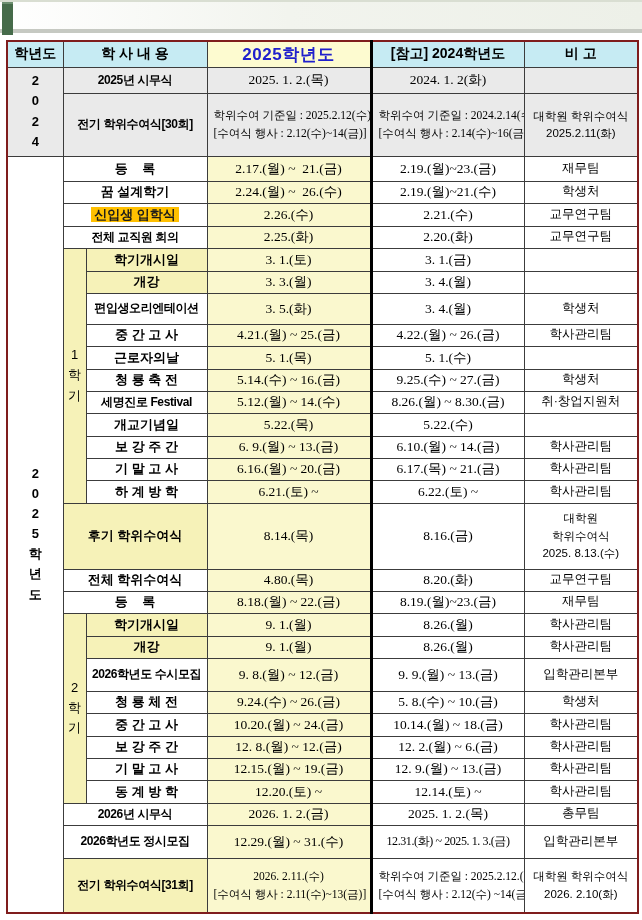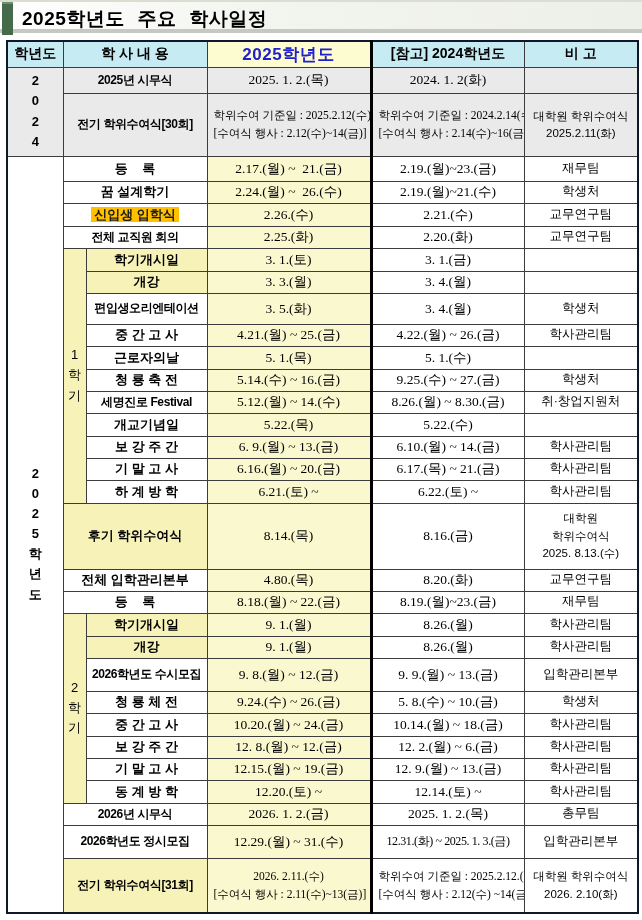--- a/index.html
+++ b/index.html
@@ -24,21 +24,21 @@
   .title-text{
     position:absolute; left:22px; top:4px;
     font-size:19px; font-weight:800; letter-spacing:0.5px; word-spacing:7px;
     white-space:pre; color:#000;
   }
 
   
   table{
     position:absolute; left:6px; top:40px; width:631px;
     border-collapse:collapse; table-layout:fixed;
-    border:2px solid #0f172a;
+    border:2px solid #7f1d1d;
   }
   td,th{ border:1px solid #3c3c3c; overflow:hidden; vertical-align:middle; text-align:center; padding:0 2px; }
 
   th{ background:#c6ebf3; font-size:14px; font-weight:bold; white-space:pre; }
   th.h-2025{ background:#fdfbd0; color:#2020cc; font-size:17px; letter-spacing:0.5px; }
 
   td.d24c, th.h-2024{ border-left:3px solid #000; }
 
   .year-cell{ background:#fff; font-weight:bold; font-size:13px; }
   .strip-cell{ background:#f6f2b8; font-size:13px; }
@@ -56,21 +56,20 @@
   .tight{ font-size:12px; letter-spacing:-0.4px; }
   .multi{ font-size:11.5px; }
   .multi div{ margin:3px 4px; }
   .mark{ background:#ffc000; padding:0 3px; color:#1a1a1a; }
 </style>
 </head>
 <body>
 
 <div class="titlebar">
   <div class="green-bar"></div>
-  <div class="title-text">2025학년도 주요 학사일정</div>
 </div>
 
 <table>
   <colgroup>
     <col style="width:56px">
       <col style="width:23px">
       <col style="width:121px">
     <col style="width:164px">
       <col style="width:153px">
       <col style="width:114px">
@@ -242,21 +241,21 @@
         <td class="content-cell hl" colspan="2"><div>후기 학위수여식</div></td>
         <td class="date-cell d25c"><div>8.14.(목)</div></td>
         <td class="date-cell d24c"><div>8.16.(금)</div></td>
         <td class="note-cell multi">
           <div>대학원</div>
           <div>학위수여식</div>
           <div>2025. 8.13.(수)</div>
         </td>
       </tr>
       <tr style="height: 22px;">
-        <td class="content-cell" colspan="2"><div>전체 입학관리본부</div></td>
+        <td class="content-cell" colspan="2"><div>전체 학위수여식</div></td>
         <td class="date-cell d25c"><div>4.80.(목)</div></td>
         <td class="date-cell d24c"><div>8.20.(화)</div></td>
         <td class="note-cell">
           <div>교무연구팀</div>
         </td>
       </tr>
       <tr style="height: 22px;">
         <td class="content-cell" colspan="2"><div>등    록</div></td>
         <td class="date-cell d25c"><div>8.18.(월) ~ 22.(금)</div></td>
         <td class="date-cell d24c"><div>8.19.(월)~23.(금)</div></td>

